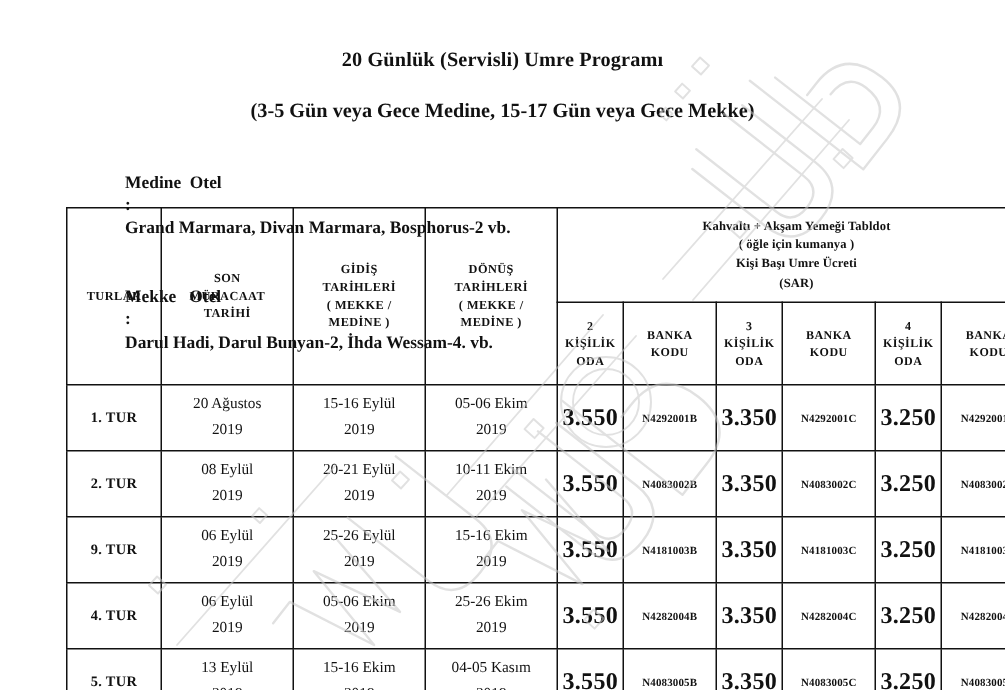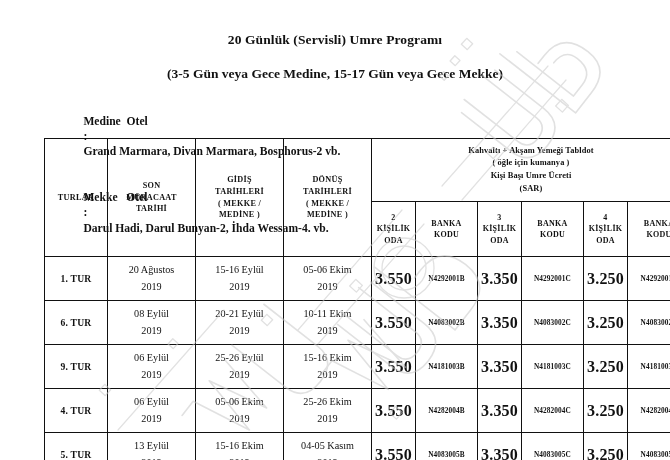--- a/index.html
+++ b/index.html
@@ -303,21 +303,21 @@
             </td>
             <td class="price">
               <span class="cell-line">3.250</span>
             </td>
             <td class="bank">
               <span class="cell-line">N4292001D</span>
             </td>
           </tr>
           <tr class="data-row">
             <td class="tur">
-              <span class="cell-line">6. TUR</span>
+              <span class="cell-line">2. TUR</span>
             </td>
             <td class="datecell">
               <span class="cell-line">08 Eylül</span>
               <span class="cell-line">2019</span>
             </td>
             <td class="datecell">
               <span class="cell-line">20-21 Eylül</span>
               <span class="cell-line">2019</span>
             </td>
             <td class="datecell">

